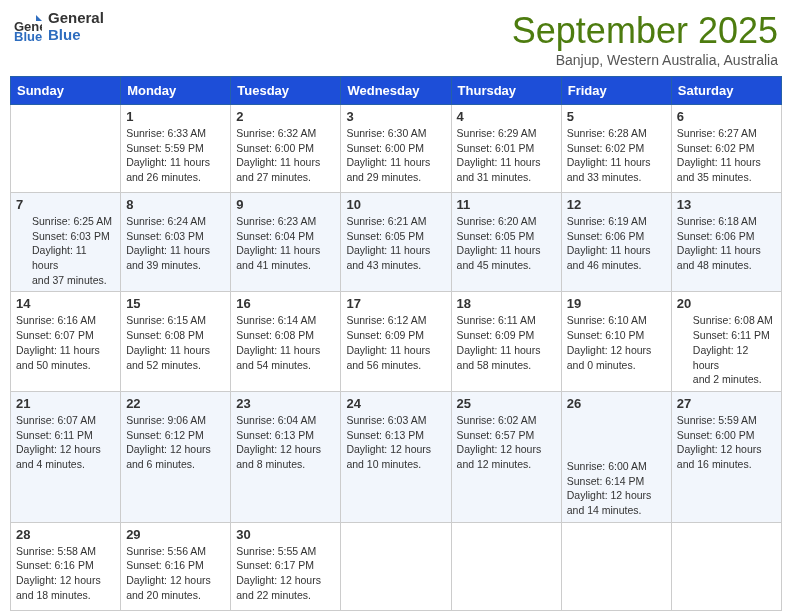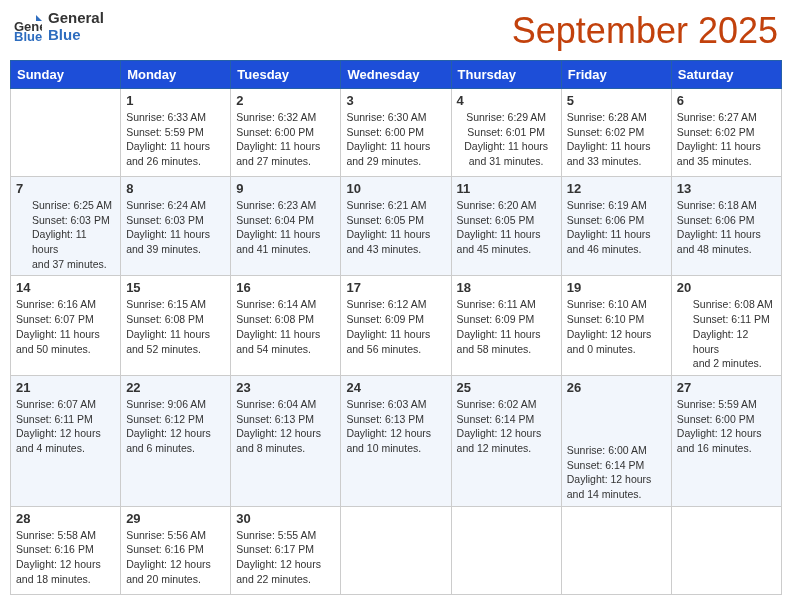--- a/index.html
+++ b/index.html
@@ -27,21 +27,21 @@
     .logo-icon {
       width: 28px;
       height: 28px;
       margin-right: 2px;
     }
     .title-block {
       text-align: right;
     }
     .month-title {
       font-size: 36px;
-      color: #c2410c;
+      color: #4d7c0f;
       font-weight: 300;
       text-align: center;
     }
     .subtitle {
       font-size: 14px;
       color: #555;
     }
     .calendar {
       width: 100%;
       border-collapse: collapse;
@@ -98,20 +98,21 @@
       <text x="0" y="28" font-size="13" font-weight="bold" fill="#2E6DBF">Blue</text>
       <polygon points="22,2 28,8 22,8" fill="#2E6DBF"></polygon>
     </svg>
     <div style="line-height:1.1; margin-left: 4px;">
       <div style="font-size:15px;font-weight:bold;color:#333;">General</div>
       <div style="font-size:15px;font-weight:bold;color:#2E6DBF;">Blue</div>
     </div>
   </div>
   <div class="title-block">
     <div class="month-title">September 2025</div>
+    <div class="subtitle">Banjup, Western Australia, Australia</div>
   </div>
 </div>
 
 <table class="calendar">
   <thead>
     <tr>
     <th>Sunday</th>
         <th>Monday</th>
         <th>Tuesday</th>
         <th>Wednesday</th>
@@ -139,21 +140,21 @@
         </td>
         <td>
           <span class="day-num">3</span>
           <div class="day-info" style="white-space: pre-line;">Sunrise: 6:30 AM
 Sunset: 6:00 PM
 Daylight: 11 hours
 and 29 minutes.</div>
         </td>
         <td>
           <span class="day-num">4</span>
-          <div class="day-info" style="white-space: pre-line; text-align: center;">Sunrise: 6:29 AM
+          <div class="day-info" style="white-space: pre-line;">Sunrise: 6:29 AM
 Sunset: 6:01 PM
 Daylight: 11 hours
 and 31 minutes.</div>
         </td>
         <td>
           <span class="day-num">5</span>
           <div class="day-info" style="white-space: pre-line;">Sunrise: 6:28 AM
 Sunset: 6:02 PM
 Daylight: 11 hours
 and 33 minutes.</div>
@@ -293,21 +294,21 @@
         <td>
           <span class="day-num">24</span>
           <div class="day-info" style="white-space: pre-line;">Sunrise: 6:03 AM
 Sunset: 6:13 PM
 Daylight: 12 hours
 and 10 minutes.</div>
         </td>
         <td>
           <span class="day-num">25</span>
           <div class="day-info" style="white-space: pre-line;">Sunrise: 6:02 AM
-Sunset: 6:14 PM
+Sunset: 6:57 PM
 Daylight: 12 hours
 and 12 minutes.</div>
         </td>
         <td>
           <span class="day-num">26</span>
           <div class="day-info" style="white-space: pre-line; margin-top: 48px;">Sunrise: 6:00 AM
 Sunset: 6:14 PM
 Daylight: 12 hours
 and 14 minutes.</div>
         </td>

